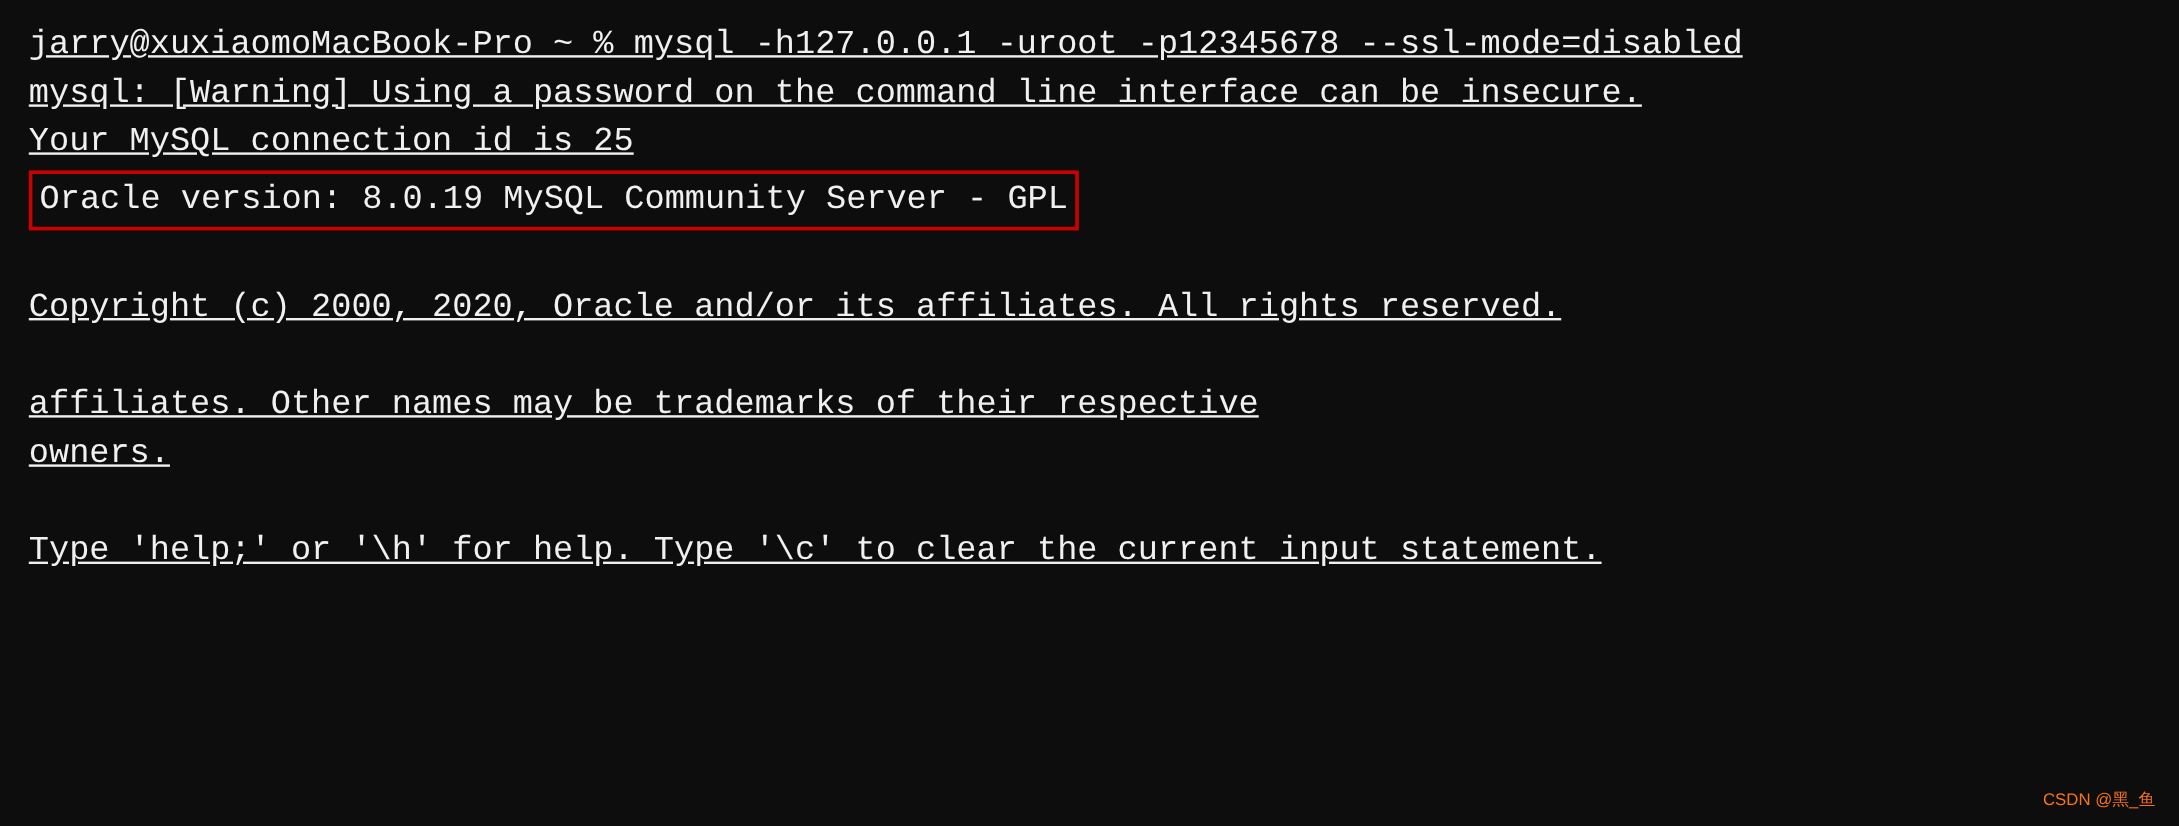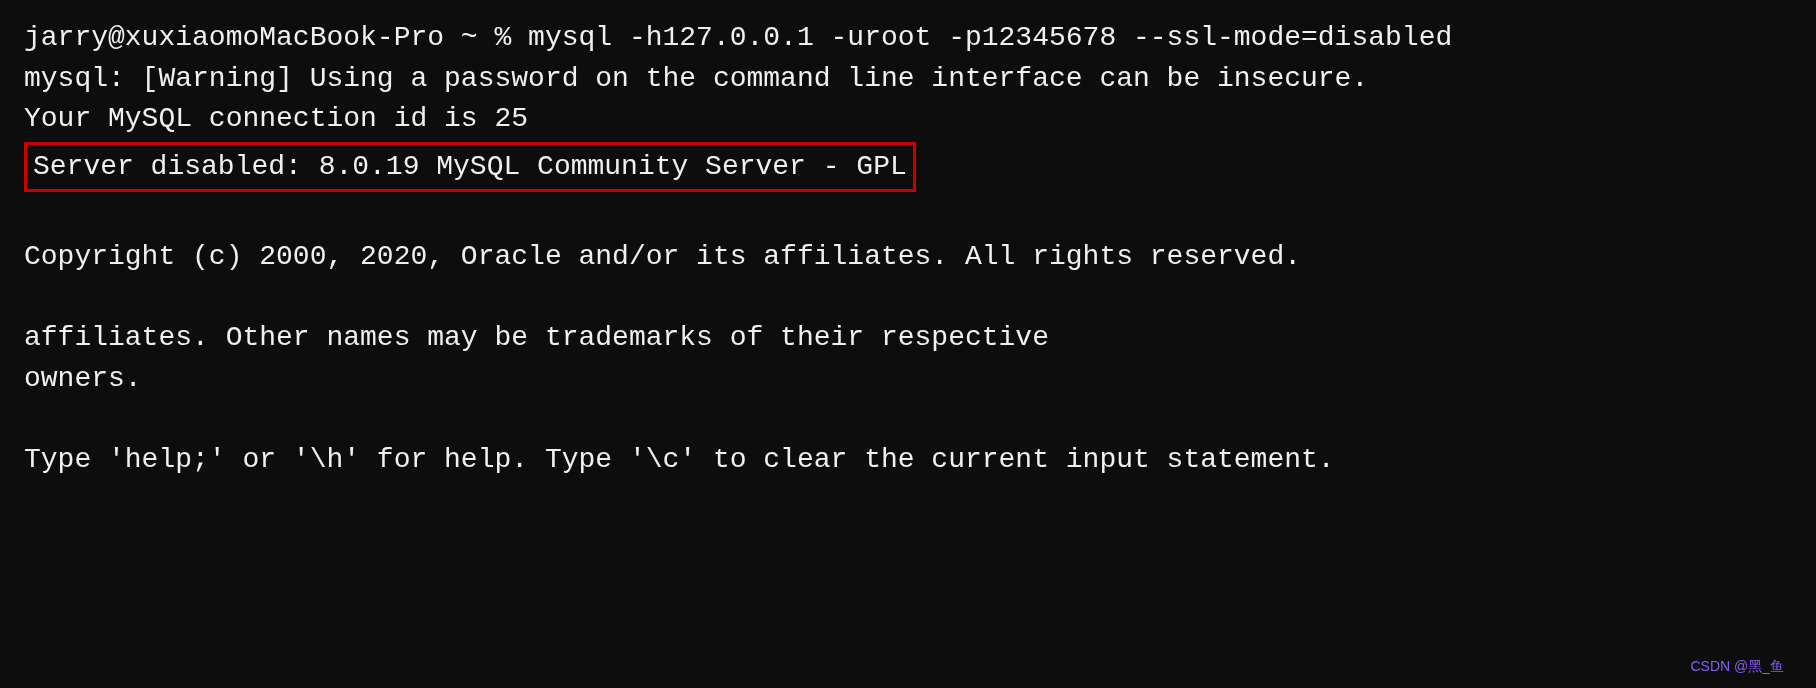--- a/index.html
+++ b/index.html
@@ -20,20 +20,21 @@
       position: relative;
     }
 
     .terminal-content {
       line-height: 1.45;
     }
 
     .line {
       display: block;
       white-space: pre;
+      text-decoration: underline;
     }
 
     .highlighted-line {
       display: inline-block;
       border: 3px solid #cc0000;
       padding: 2px 6px;
       margin: 2px 0;
     }
 
     .blank-line {
@@ -46,34 +47,34 @@
       width: 14px;
       height: 28px;
       background-color: #f0f0f0;
       vertical-align: middle;
       margin-left: 2px;
     }
 
     .watermark {
       position: absolute;
       bottom: 12px;
-      right: 32px;
+      right: 20px;
       font-size: 14px;
-      color: #8b5cf6;
+      color: #f97316;
       font-family: Arial, sans-serif;
     }
   </style>
 </head>
 <body>
 
 <div class="terminal-content">
 <span class="line">jarry@xuxiaomoMacBook-Pro ~ % mysql -h127.0.0.1 -uroot -p12345678 --ssl-mode=disabled</span>
     <span class="line">mysql: [Warning] Using a password on the command line interface can be insecure.</span>
     <span class="line">Your MySQL connection id is 25</span>
-    <div style="margin-bottom: 2px;"><span class="highlighted-line">Server disabled: 8.0.19 MySQL Community Server - GPL</span></div>
+    <div style="margin-bottom: 2px;"><span class="highlighted-line">Oracle version: 8.0.19 MySQL Community Server - GPL</span></div>
     <span class="blank-line"></span>
     <span class="line">Copyright (c) 2000, 2020, Oracle and/or its affiliates. All rights reserved.</span>
     <span class="blank-line"></span>
     <span class="line">affiliates. Other names may be trademarks of their respective</span>
     <span class="line">owners.</span>
     <span class="blank-line"></span>
     <span class="line">Type 'help;' or '\h' for help. Type '\c' to clear the current input statement.</span>
     <span class="blank-line"></span>
   </div>
 

